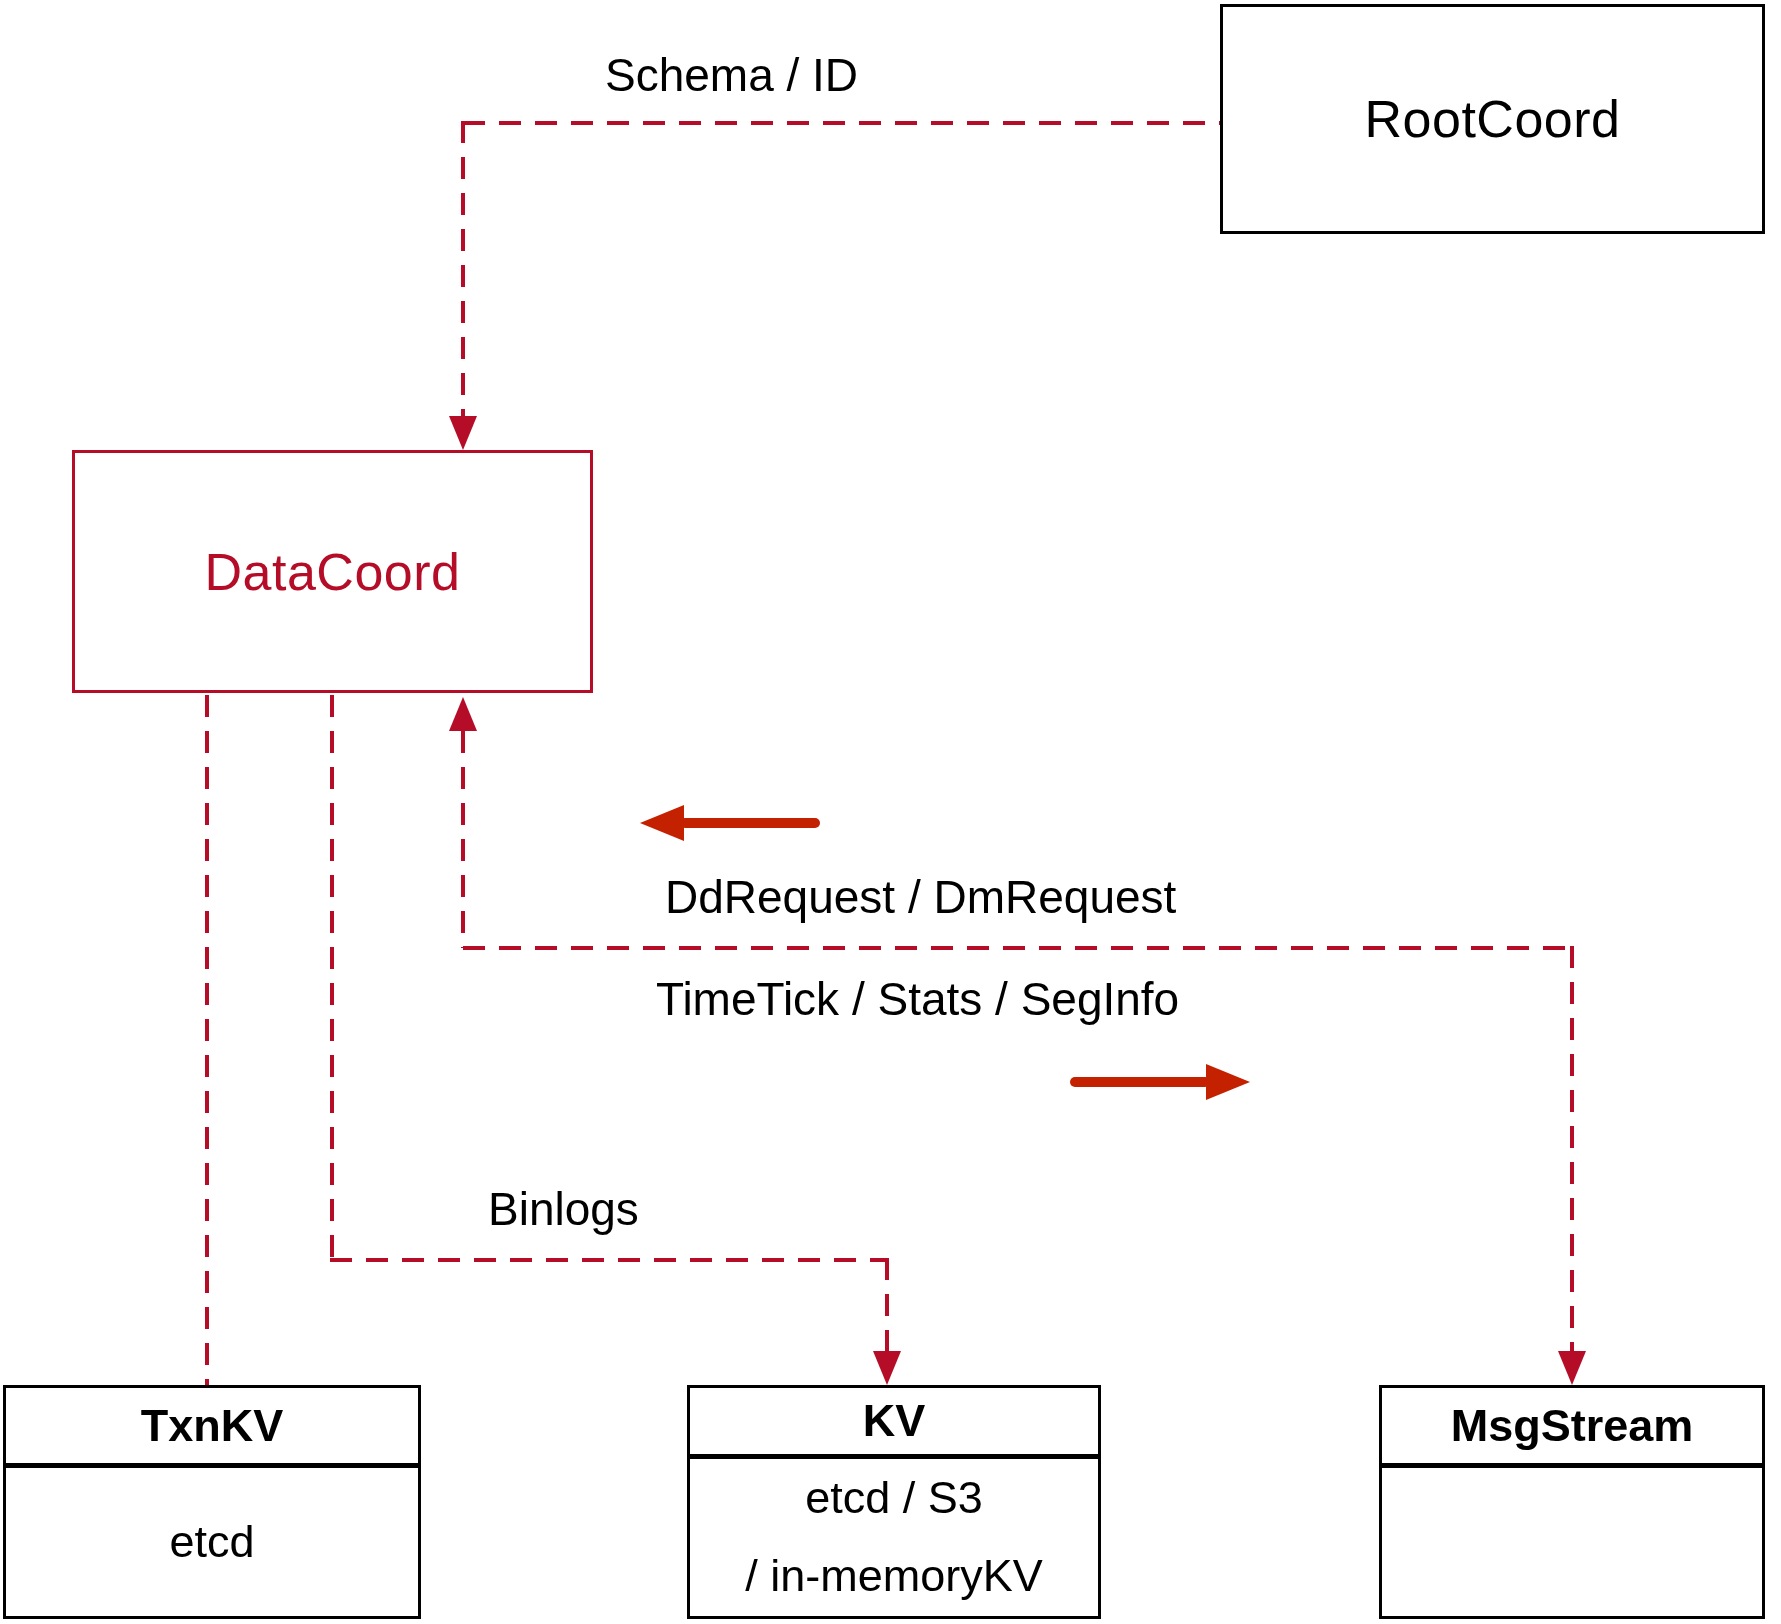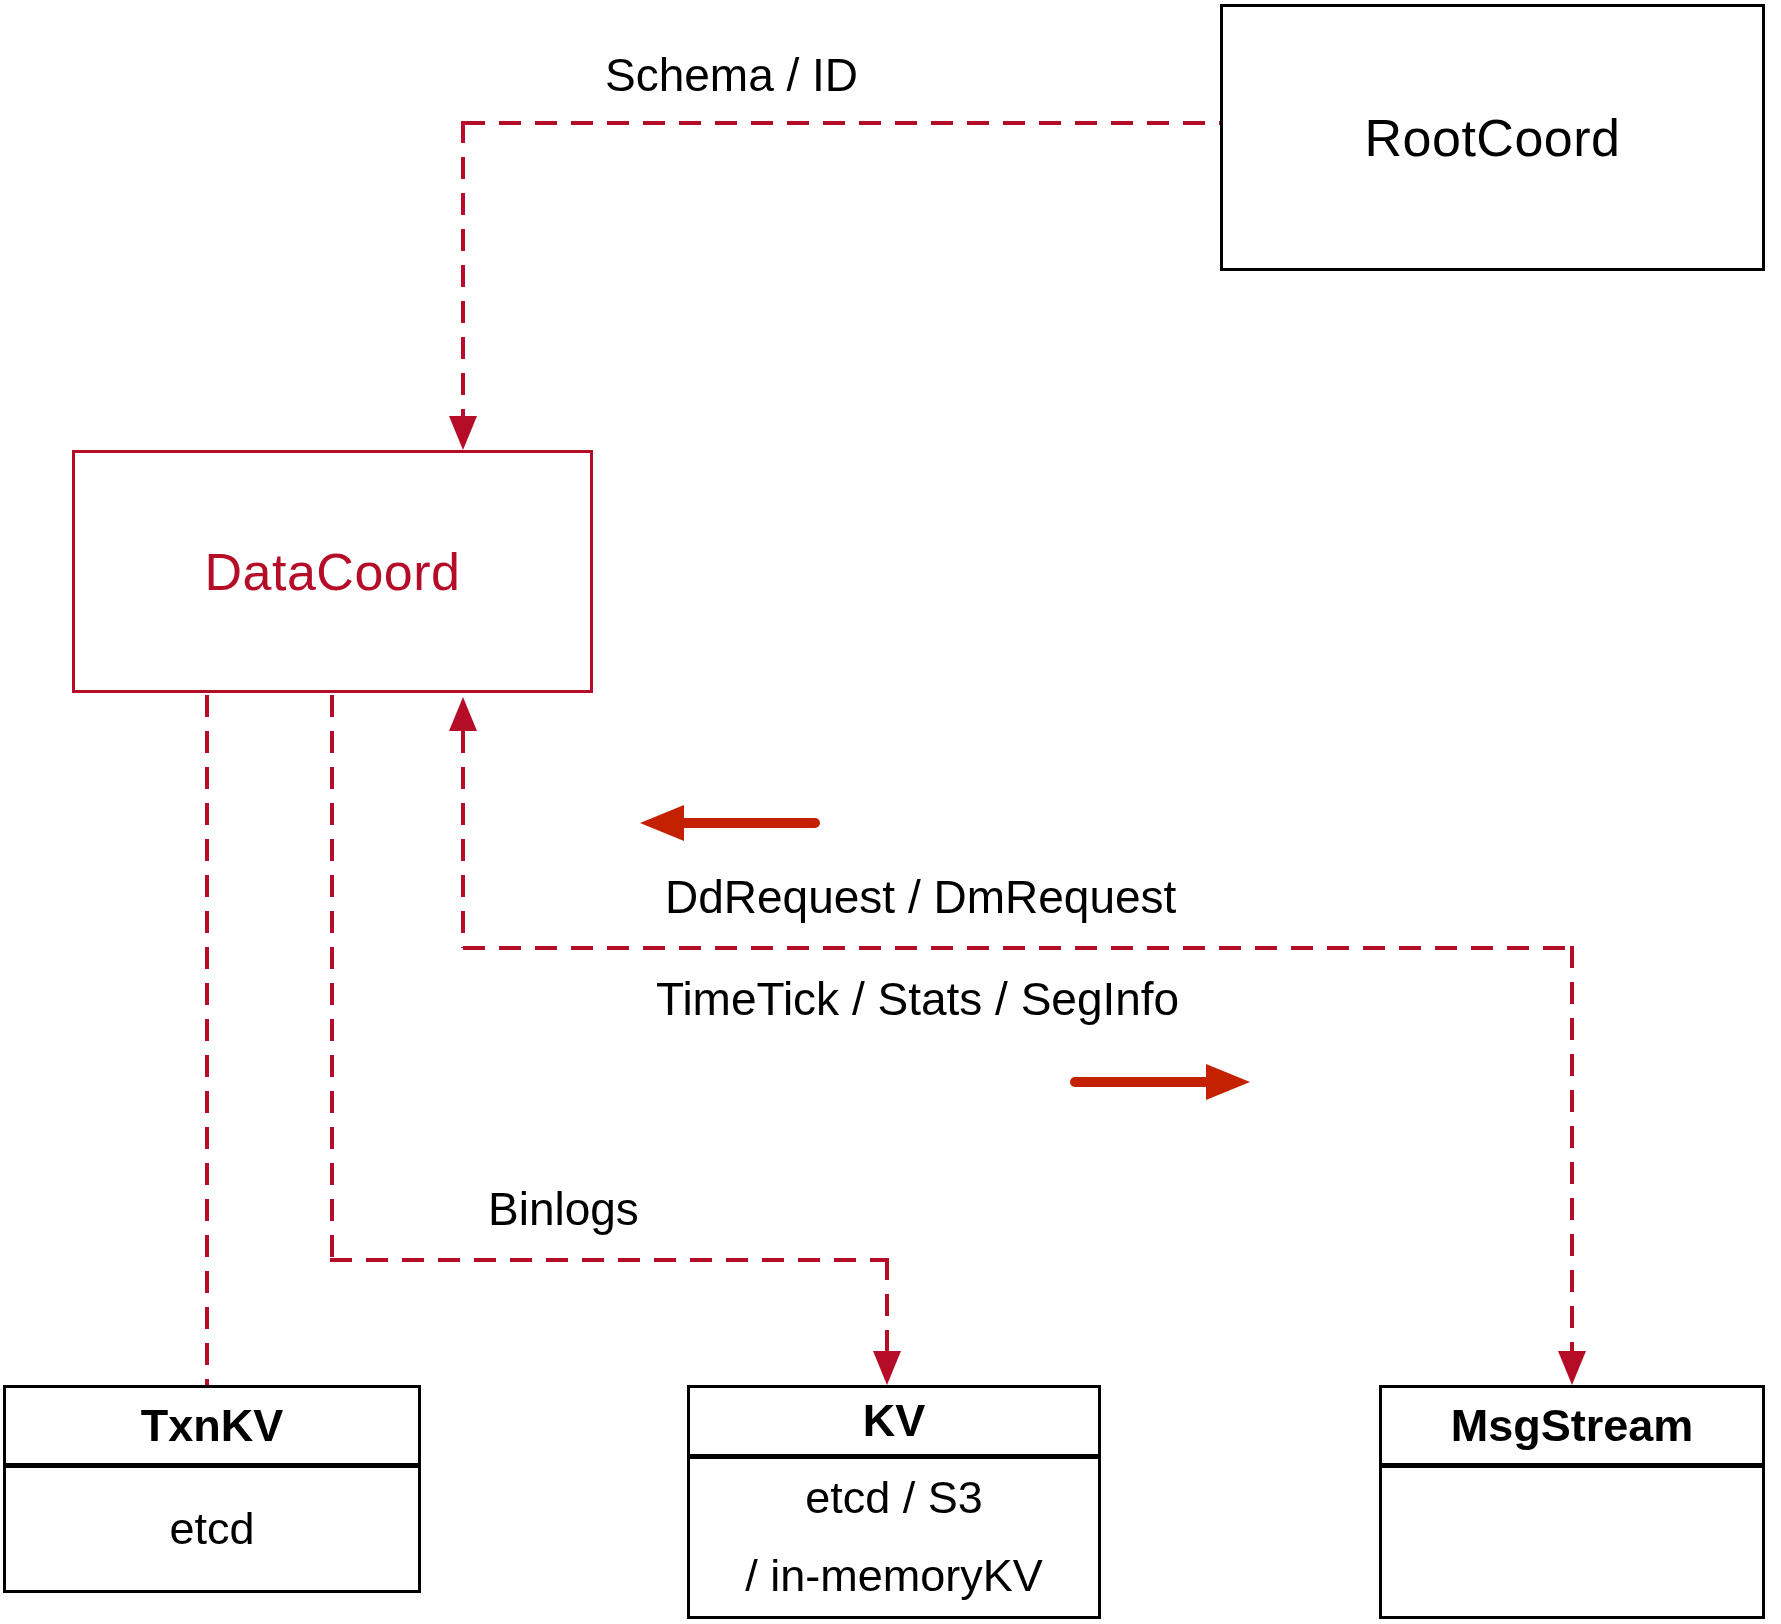--- a/index.html
+++ b/index.html
@@ -19,32 +19,32 @@
   }
 
   
   .node {
     position: absolute;
     border: 3px solid var(--box-black);
     background: #fff;
     display: flex; align-items: center; justify-content: center;
   }
   .node-title { font-size: 52px; letter-spacing: 0.5px; }
-  #node-rootcoord { left: 1220px; top: 4px;   width: 545px; height: 267px; }
+  #node-rootcoord { left: 1220px; top: 4px;   width: 545px; height: 230px; }
   #node-datacoord { left: 72px;   top: 450px; width: 521px; height: 243px;
                     border-color: var(--dash-color); }
   #node-datacoord .node-title { color: var(--dash-color); text-align: center; }
 
   .store {
     position: absolute;
     border: 3px solid var(--box-black);
     background: #fff;
     display: flex; flex-direction: column;
   }
-  #node-txnkv     { left: 3px;    top: 1385px; width: 418px; height: 208px; }
+  #node-txnkv     { left: 3px;    top: 1385px; width: 418px; height: 234px; }
   #node-kv        { left: 687px;  top: 1385px; width: 414px; height: 234px; }
   #node-msgstream { left: 1379px; top: 1385px; width: 386px; height: 234px; }
   .store-header {
     height: 80px; border-bottom: 5px solid var(--box-black);
     display: flex; align-items: center; justify-content: center;
     font-weight: bold; font-size: 45px;
   }
   .store-body {
     flex: 1;
     display: flex; flex-direction: column;

